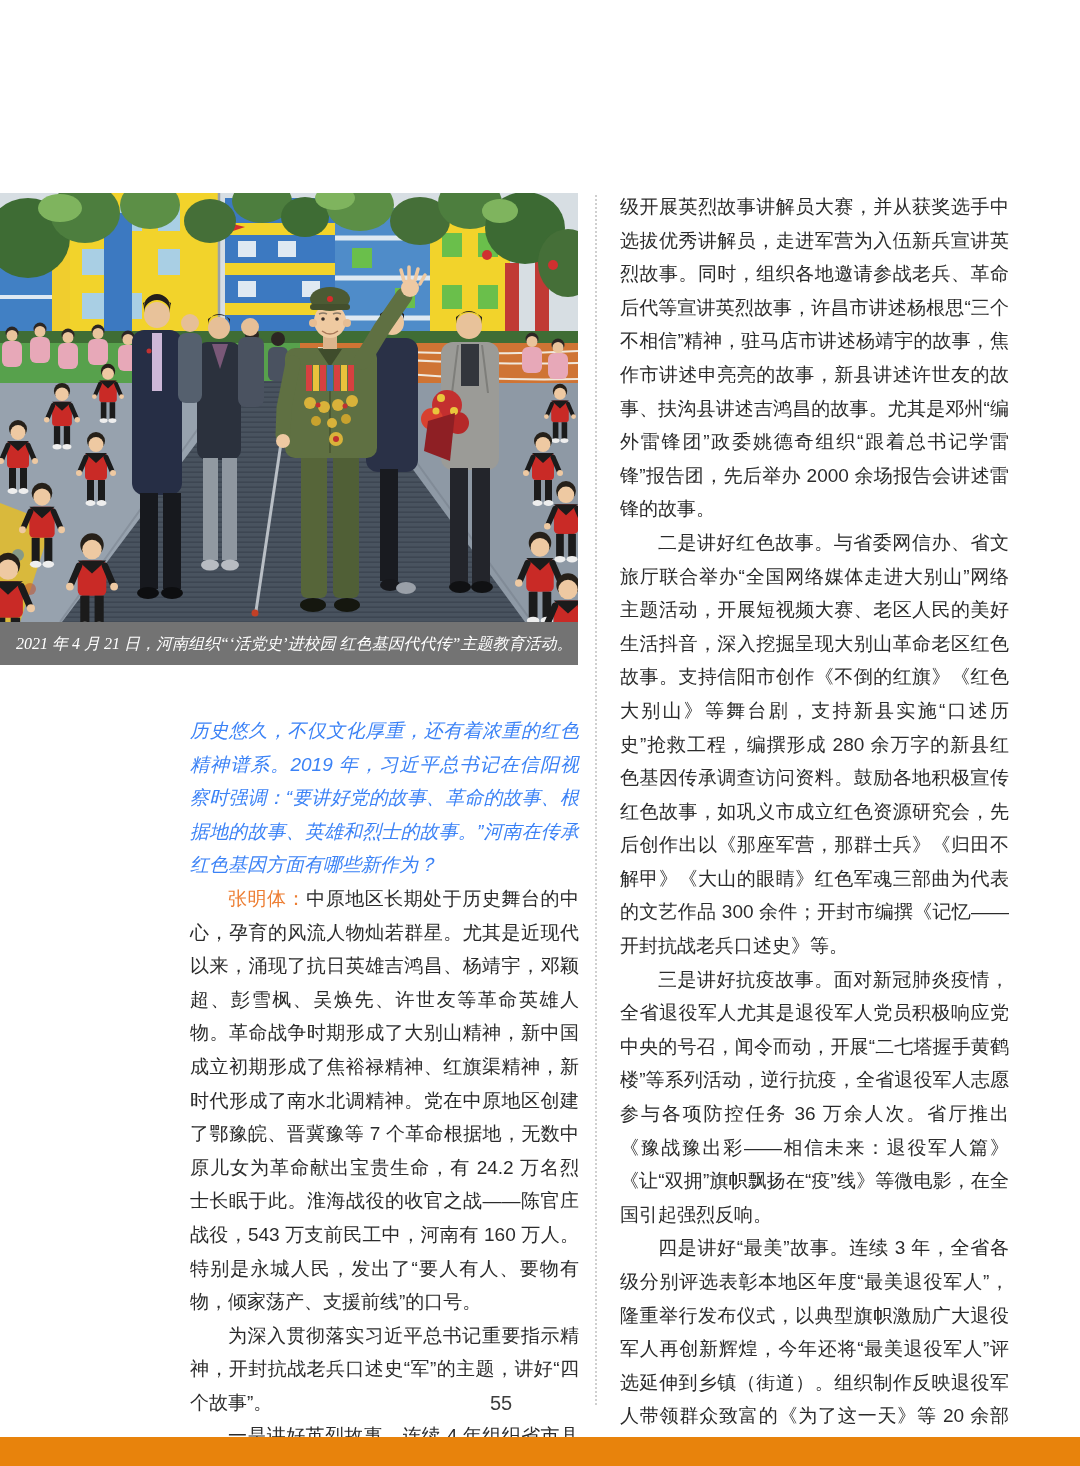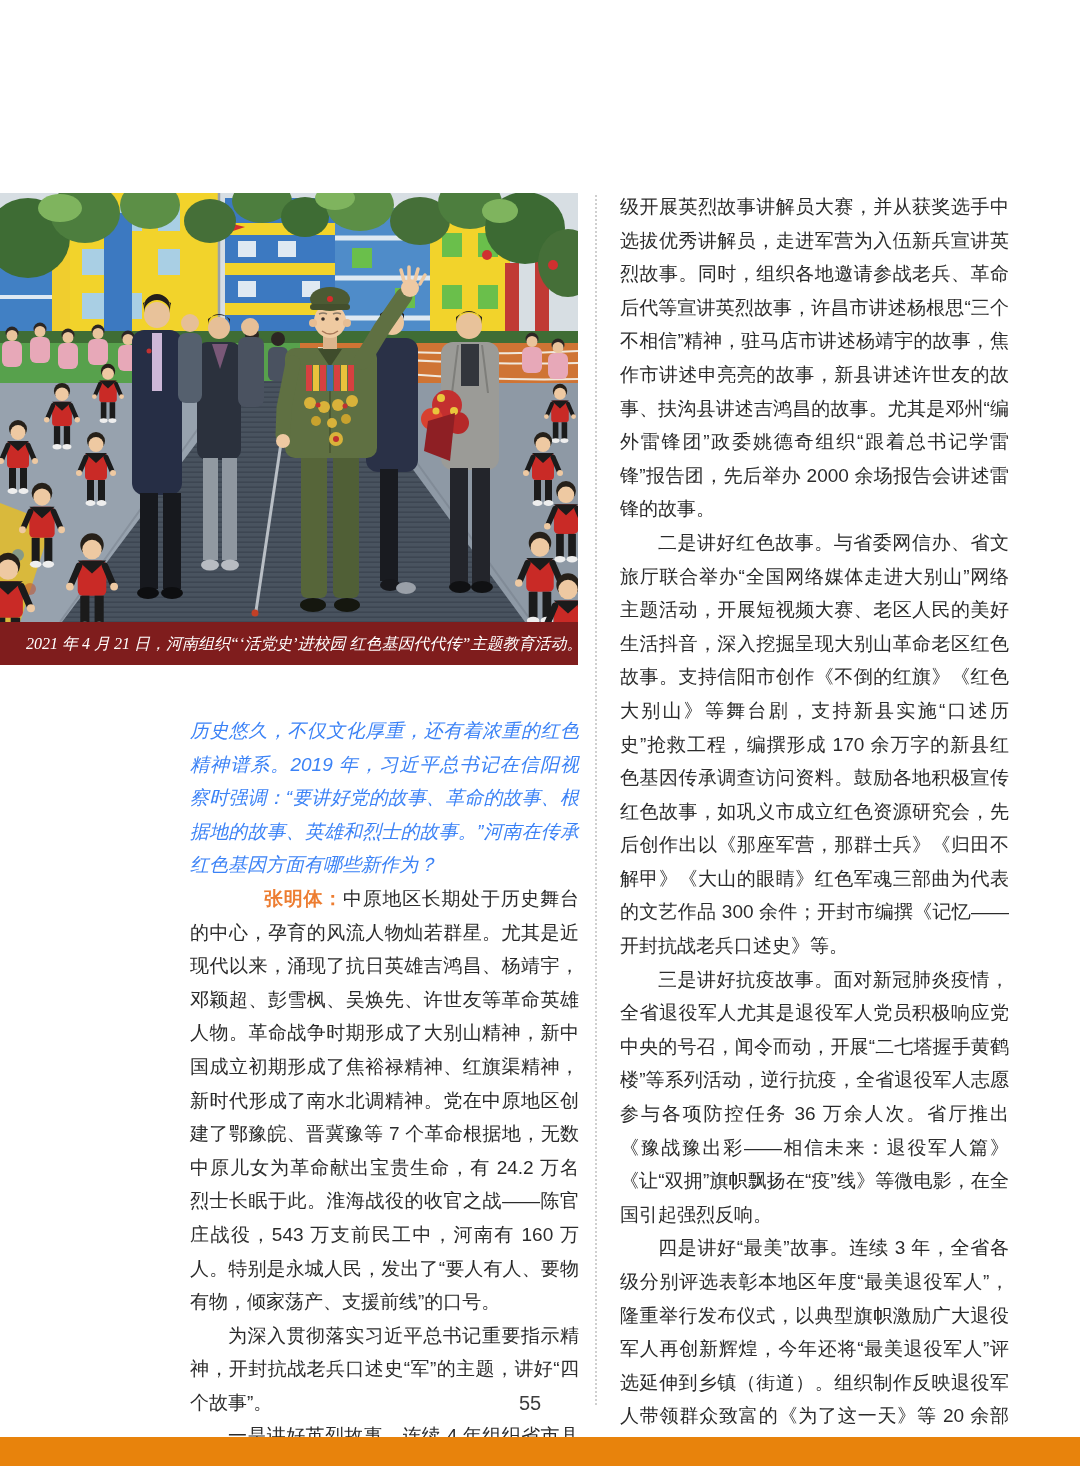--- a/index.html
+++ b/index.html
@@ -1,37 +1,37 @@
 <!DOCTYPE html>
 <html><head>
 <meta charset="utf-8">
 <style>
   html,body{margin:0;padding:0;background:#ffffff;}
   .page{position:relative;width:1080px;height:1466px;background:#ffffff;overflow:hidden;
         font-family:"Liberation Sans", sans-serif;color:#2b2b2b;}
   
   .photo-wrap{position:absolute;left:0;top:193px;width:578px;}
   .photo-wrap svg{display:block;}
-  .caption{width:578px;height:43px;background:#7f1d1d;color:#ffffff;
+  .caption{width:578px;height:43px;background:#737373;color:#ffffff;
            font-family:"Liberation Serif", serif;font-style:italic;
-           font-size:16px;line-height:43px;padding-left:26px;box-sizing:border-box;
+           font-size:16px;line-height:43px;padding-left:16px;box-sizing:border-box;
            white-space:nowrap;overflow:hidden;}
   
   .col{position:absolute;width:389px;font-size:19px;line-height:33.6px;
        text-align:justify;word-break:break-all;}
   .col p{margin:0;}
   .left-col{left:190px;top:714px;}
   .right-col{left:620px;top:190px;}
   .q{font-family:Liberation Sans, sans-serif;font-style:italic;color:#3b82f6;}
   .ind{text-indent:2em;}
-  .speaker{color:#ED7D31;font-weight:bold;margin-left:36px;}
+  .speaker{color:#ED7D31;font-weight:normal;}
   .divider{position:absolute;left:595px;top:195px;height:1210px;width:0;
            border-left:2px dotted #cfcfcf;}
   
-  .page-num{position:absolute;left:490px;top:1392px;width:80px;text-align:center;
+  .page-num{position:absolute;left:490px;top:1392px;width:80px;
             font-size:20px;color:#3d3d3d;}
   .mag{position:absolute;right:75px;top:1396px;font-size:17px;white-space:nowrap;}
   .mag-cn{font-weight:bold;color:#303030;}
   .mag-bar{color:#555;margin:0 7px;font-weight:normal;}
   .mag-en{font-family:"Liberation Serif", serif;color:#8f8f8f;font-size:16px;
           letter-spacing:2.5px;}
   .bottom-bar{position:absolute;left:0;top:1437px;width:1080px;height:29px;background:#E8830C;}
 </style>
 </head>
 <body>
@@ -303,21 +303,21 @@
 
   <div class="col left-col">
     <p class="q">历史悠久，不仅文化厚重，还有着浓重的红色精神谱系。2019 年，习近平总书记在信阳视察时强调：“要讲好党的故事、革命的故事、根据地的故事、英雄和烈士的故事。”河南在传承红色基因方面有哪些新作为？</p>
     <p class="ind"><span class="speaker">张明体：</span><span>中原地区长期处于历史舞台的中心，孕育的风流人物灿若群星。尤其是近现代以来，涌现了抗日英雄吉鸿昌、杨靖宇，邓颖超、彭雪枫、吴焕先、许世友等革命英雄人物。革命战争时期形成了大别山精神，新中国成立初期形成了焦裕禄精神、红旗渠精神，新时代形成了南水北调精神。党在中原地区创建了鄂豫皖、晋冀豫等 7 个革命根据地，无数中原儿女为革命献出宝贵生命，有 24.2 万名烈士长眠于此。淮海战役的收官之战——陈官庄战役，543 万支前民工中，河南有 160 万人。特别是永城人民，发出了“要人有人、要物有物，倾家荡产、支援前线”的口号。</span></p>
     <p class="ind">为深入贯彻落实习近平总书记重要指示精神，开封抗战老兵口述史“军”的主题，讲好“四个故事”。</p>
     <p class="ind">一是讲好英烈故事。连续 4 年组织省市县三</p>
   </div>
 
   <div class="col right-col">
     <p>级开展英烈故事讲解员大赛，并从获奖选手中选拔优秀讲解员，走进军营为入伍新兵宣讲英烈故事。同时，组织各地邀请参战老兵、革命后代等宣讲英烈故事，许昌市讲述杨根思“三个不相信”精神，驻马店市讲述杨靖宇的故事，焦作市讲述申亮亮的故事，新县讲述许世友的故事、扶沟县讲述吉鸿昌的故事。尤其是邓州“编外雷锋团”政委姚德奇组织“跟着总书记学雷锋”报告团，先后举办 2000 余场报告会讲述雷锋的故事。</p>
-    <p class="ind">二是讲好红色故事。与省委网信办、省文旅厅联合举办“全国网络媒体走进大别山”网络主题活动，开展短视频大赛、老区人民的美好生活抖音，深入挖掘呈现大别山革命老区红色故事。支持信阳市创作《不倒的红旗》《红色大别山》等舞台剧，支持新县实施“口述历史”抢救工程，编撰形成 170 余万字的新县红色基因传承调查访问资料。鼓励各地积极宣传红色故事，如巩义市成立红色资源研究会，先后创作出以《那座军营，那群士兵》《归田不解甲》《大山的眼睛》红色军魂三部曲为代表的文艺作品 300 余件；开封市编撰《记忆——开封抗战老兵口述史》等。</p>
+    <p class="ind">二是讲好红色故事。与省委网信办、省文旅厅联合举办“全国网络媒体走进大别山”网络主题活动，开展短视频大赛、老区人民的美好生活抖音，深入挖掘呈现大别山革命老区红色故事。支持信阳市创作《不倒的红旗》《红色大别山》等舞台剧，支持新县实施“口述历史”抢救工程，编撰形成 280 余万字的新县红色基因传承调查访问资料。鼓励各地积极宣传红色故事，如巩义市成立红色资源研究会，先后创作出以《那座军营，那群士兵》《归田不解甲》《大山的眼睛》红色军魂三部曲为代表的文艺作品 300 余件；开封市编撰《记忆——开封抗战老兵口述史》等。</p>
     <p class="ind">三是讲好抗疫故事。面对新冠肺炎疫情，全省退役军人尤其是退役军人党员积极响应党中央的号召，闻令而动，开展“二七塔握手黄鹤楼”等系列活动，逆行抗疫，全省退役军人志愿参与各项防控任务 36 万余人次。省厅推出《豫战豫出彩——相信未来：退役军人篇》《让“双拥”旗帜飘扬在“疫”线》等微电影，在全国引起强烈反响。</p>
     <p class="ind"><span>四是讲好“最美”故事。连续 3 年，全省各级分别评选表彰本地区年度“最美退役军人”，隆重举行发布仪式，以典型旗帜激励广大退役军人再创新辉煌，今年还将“最美退役军人”评选延伸到乡镇（街道）。组织制作反映退役军人带领群众致富的《为了这一天》等 20 余部微电影，创作豫剧《大石岩》《追梦》，多层次多角度讲好新时代最美退役军人故事。</span></p>
   </div>
 
   <div class="page-num">55</div>
 
   <div class="bottom-bar"></div>
 </div>
 
 </body></html>

